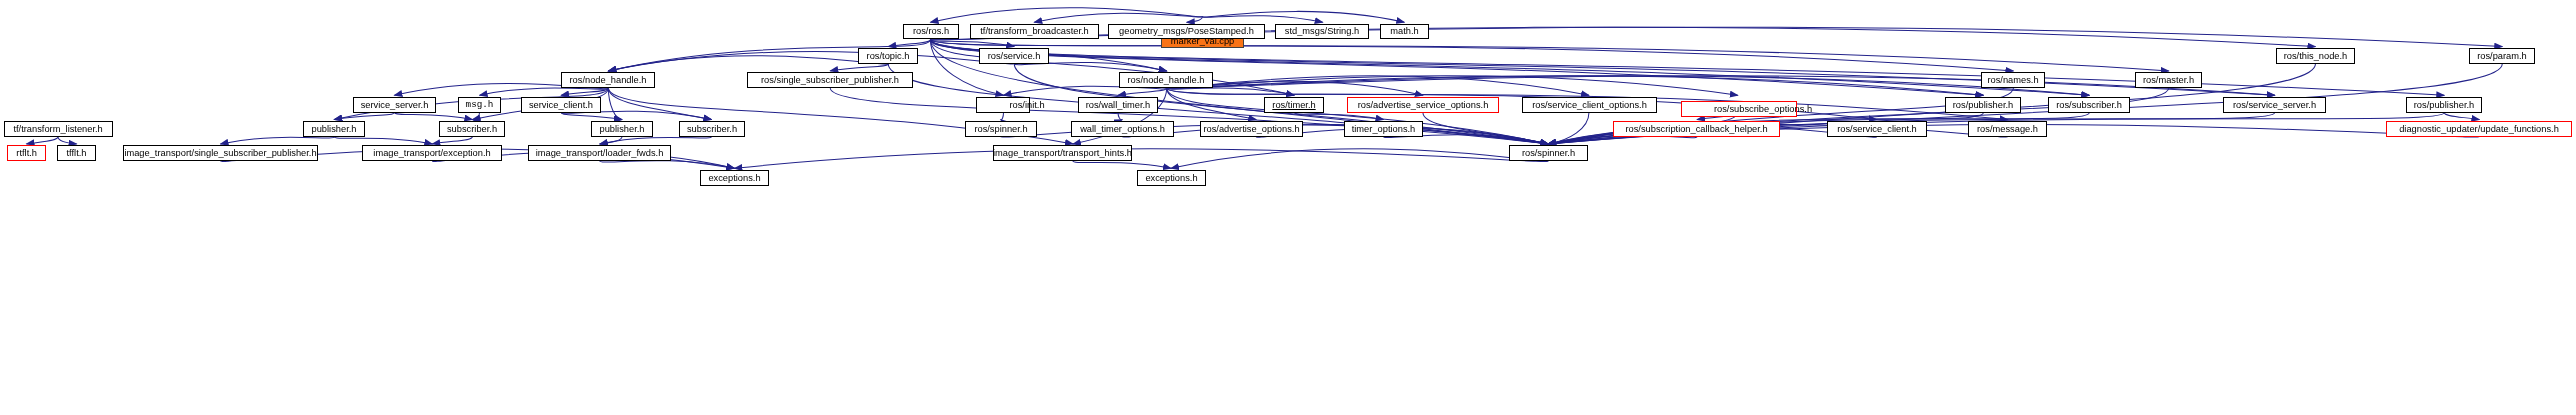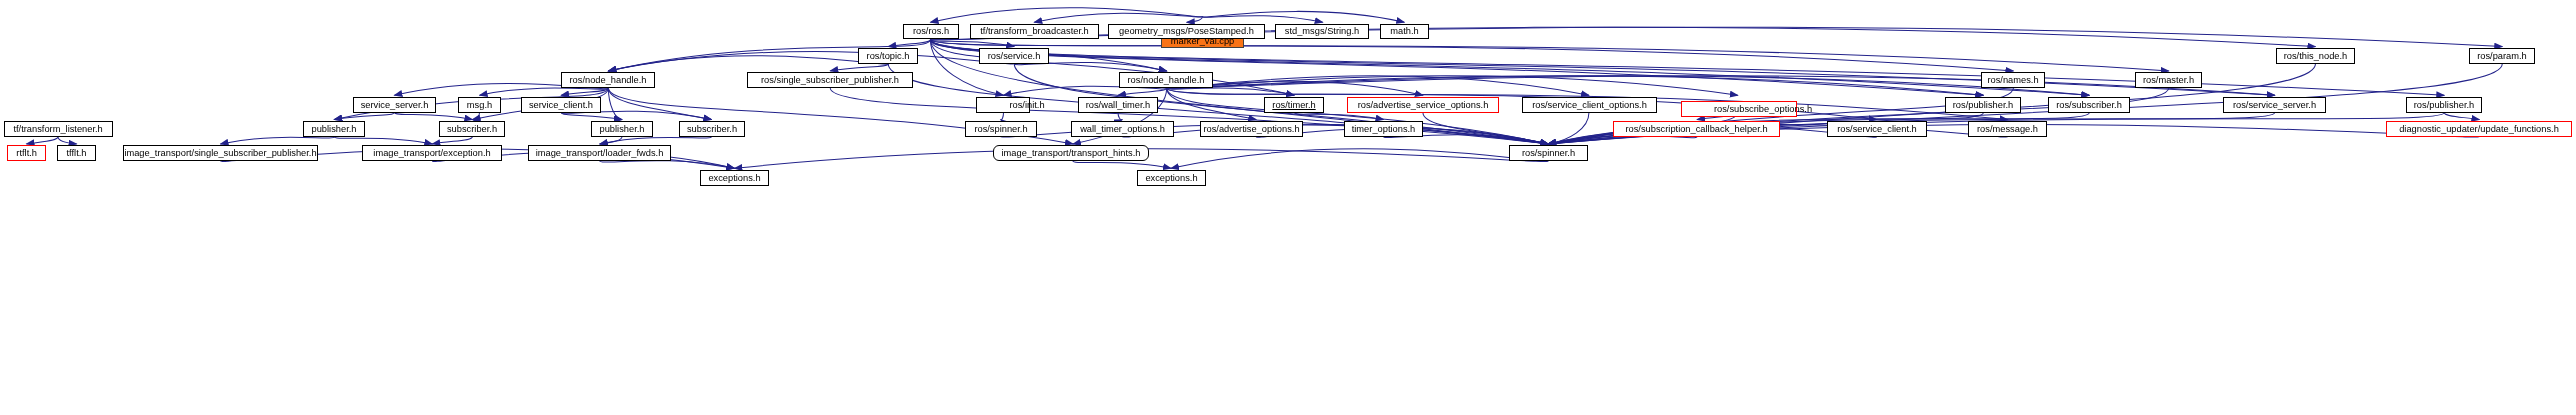--- a/index.html
+++ b/index.html
@@ -125,21 +125,21 @@
       <div class="node" style="left: 858px; top: 48px; width: 60px;">ros/topic.h</div>
       <div class="node" style="left: 979px; top: 48px; width: 70px;">ros/service.h</div>
       <div class="node" style="left: 2276px; top: 48px; width: 79px;">ros/this_node.h</div>
       <div class="node" style="left: 2469px; top: 48px; width: 66px;">ros/param.h</div>
       <div class="node" style="left: 561px; top: 72px; width: 94px;">ros/node_handle.h</div>
       <div class="node" style="left: 747px; top: 72px; width: 166px;">ros/single_subscriber_publisher.h</div>
       <div class="node" style="left: 1119px; top: 72px; width: 94px;">ros/node_handle.h</div>
       <div class="node" style="left: 1981px; top: 72px; width: 64px;">ros/names.h</div>
       <div class="node" style="left: 2135px; top: 72px; width: 67px;">ros/master.h</div>
       <div class="node" style="left: 353px; top: 97px; width: 83px;">service_server.h</div>
-      <div class="node" style="left: 458px; top: 97px; width: 43px;">msg.h</div>
+      <div class="node" style="left: 458px; top: 97px; width: 43px; font-family: Liberation Mono, monospace;">msg.h</div>
       <div class="node" style="left: 521px; top: 97px; width: 80px;">service_client.h</div>
       <div class="node" style="left: 976px; top: 97px; width: 54px; padding-left: 48px;">ros/init.h</div>
       <div class="node" style="left: 1078px; top: 97px; width: 80px;">ros/wall_timer.h</div>
       <div class="node" style="left: 1264px; top: 97px; width: 60px; text-decoration: underline;">ros/timer.h</div>
       <div class="node red" style="left: 1347px; top: 97px; width: 152px;">ros/advertise_service_options.h</div>
       <div class="node" style="left: 1522px; top: 97px; width: 135px;">ros/service_client_options.h</div>
       <div class="node red" style="left: 1681px; top: 101px; width: 116px; padding-left: 48px;">ros/subscribe_options.h</div>
       <div class="node" style="left: 1945px; top: 97px; width: 76px;">ros/publisher.h</div>
       <div class="node" style="left: 2048px; top: 97px; width: 82px;">ros/subscriber.h</div>
       <div class="node" style="left: 2223px; top: 97px; width: 103px;">ros/service_server.h</div>
@@ -155,19 +155,19 @@
       <div class="node" style="left: 1344px; top: 121px; width: 79px;">timer_options.h</div>
       <div class="node red" style="left: 1613px; top: 121px; width: 167px;">ros/subscription_callback_helper.h</div>
       <div class="node" style="left: 1827px; top: 121px; width: 100px;">ros/service_client.h</div>
       <div class="node" style="left: 1968px; top: 121px; width: 79px;">ros/message.h</div>
       <div class="node red" style="left: 2386px; top: 121px; width: 186px;">diagnostic_updater/update_functions.h</div>
       <div class="node red" style="left: 7.2px; top: 145px; width: 39px;">rtflt.h</div>
       <div class="node" style="left: 57px; top: 145px; width: 39px;">tfflt.h</div>
       <div class="node" style="left: 123px; top: 145px; width: 195px;">image_transport/single_subscriber_publisher.h</div>
       <div class="node" style="left: 362px; top: 145px; width: 140px;">image_transport/exception.h</div>
       <div class="node" style="left: 528px; top: 145px; width: 143px;">image_transport/loader_fwds.h</div>
-      <div class="node" style="left: 993px; top: 145px; width: 156px; border-radius: 6px;">image_transport/transport_hints.h</div>
+      <div class="node" style="left: 993px; top: 145px; width: 139px;">image_transport/transport_hints.h</div>
       <div class="node" style="left: 1509px; top: 145px; width: 79px;">ros/spinner.h</div>
       <div class="node" style="left: 700px; top: 170px; width: 69px;">exceptions.h</div>
       <div class="node" style="left: 1137px; top: 170px; width: 69px;">exceptions.h</div>
     </div>
 </div>
 
 
 </body></html>

